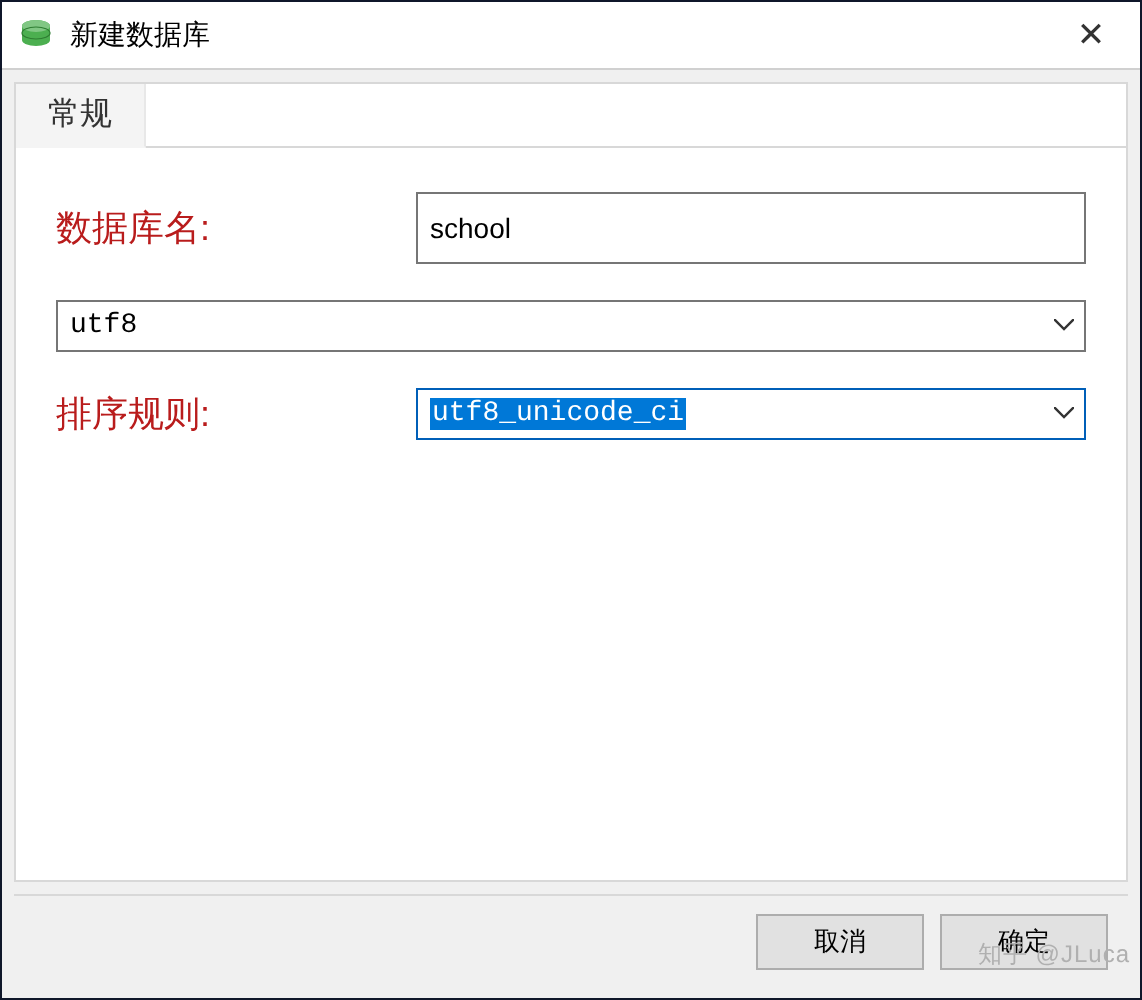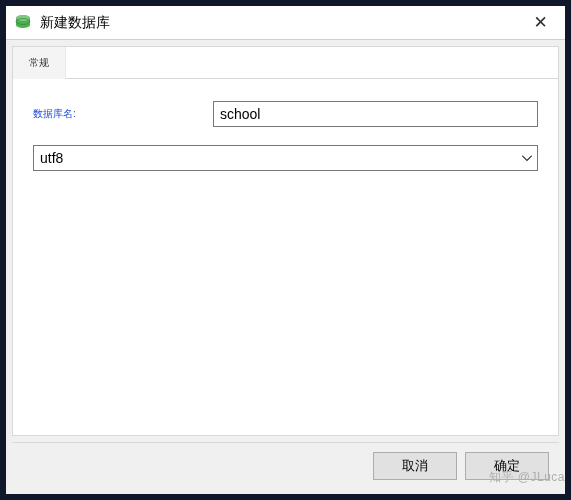--- a/index.html
+++ b/index.html
@@ -8,21 +8,21 @@
       font-size: 13px;
       background: #888;
       width: 571px;
       height: 500px;
       overflow: hidden;
     }
     .window {
       width: 571px;
       height: 500px;
       background: #f0f0f0;
-      border: 6px solid #0f172a;
+      border: 1px solid #0f172a;
       display: flex;
       flex-direction: column;
       box-shadow: 4px 4px 12px rgba(0,0,0,0.4);
     }
     .titlebar {
       height: 34px;
       background: #ffffff;
       border-bottom: 1px solid #d0d0d0;
       display: flex;
       align-items: center;
@@ -63,21 +63,21 @@
     .tabs {
       display: flex;
       border-bottom: 1px solid #d8d8d8;
       background: #ffffff;
       height: 32px;
     }
     .tab {
       padding: 0 16px;
       display: flex;
       align-items: center;
-      font-size: 10px;
+      font-size: 16px;
       cursor: pointer;
       color: #333;
       border-right: 1px solid #e8e8e8;
       text-align: right;
     }
     .tab.active {
       background: #f4f4f4;
       border-bottom: 1px solid #f4f4f4;
       margin-bottom: -1px;
     }
@@ -86,43 +86,43 @@
       flex: 1;
       padding: 22px 20px;
     }
     .form-row {
       display: flex;
       align-items: center;
       margin-bottom: 18px;
     }
     .form-label {
       width: 180px;
-      font-size: 10px;
-      color: #1d4ed8;
+      font-size: 18px;
+      color: #b91c1c;
     }
     .text-input {
       flex: 1;
-      height: 26px;
+      height: 36px;
       border: 1px solid #767676;
       padding: 0 6px;
       font-size: 14px;
       font-family: inherit;
       background: #fff;
     }
     .select-wrap {
       flex: 1;
       position: relative;
     }
     .select-input {
       width: 100%;
       height: 26px;
       border: 1px solid #767676;
       padding: 0 22px 0 6px;
       font-size: 14px;
-      font-family: Liberation Sans, sans-serif;
+      font-family: Liberation Mono, monospace;
       background: #fff;
       display: flex;
       align-items: center;
       cursor: default;
     }
     .select-input.focused {
       border: 1px solid #005fb8;
     }
     .select-input .sel-text.highlighted {
       background: #0078d7;
@@ -213,20 +213,33 @@
             <span class="sel-text">utf8</span>
           </div>
           <span class="chevron">
             <svg width="10" height="6" viewBox="0 0 10 6">
                 <path d="M0 0 L5 5 L10 0" fill="none" stroke="#333" stroke-width="1.2"></path>
               </svg>
           </span>
         </div>
       </div>
 
+      <div class="form-row">
+        <div class="form-label">排序规则:</div>
+        <div class="select-wrap">
+          <div class="select-input focused">
+            <span class="sel-text highlighted">utf8_unicode_ci</span>
+          </div>
+          <span class="chevron">
+            <svg width="10" height="6" viewBox="0 0 10 6">
+                <path d="M0 0 L5 5 L10 0" fill="none" stroke="#333" stroke-width="1.2"></path>
+              </svg>
+          </span>
+        </div>
+      </div>
 
     </div>
   </div>
 
   <div class="footer">
     <button class="btn">取消</button>
     <button class="btn">确定</button>
   </div>
 
 </div>

